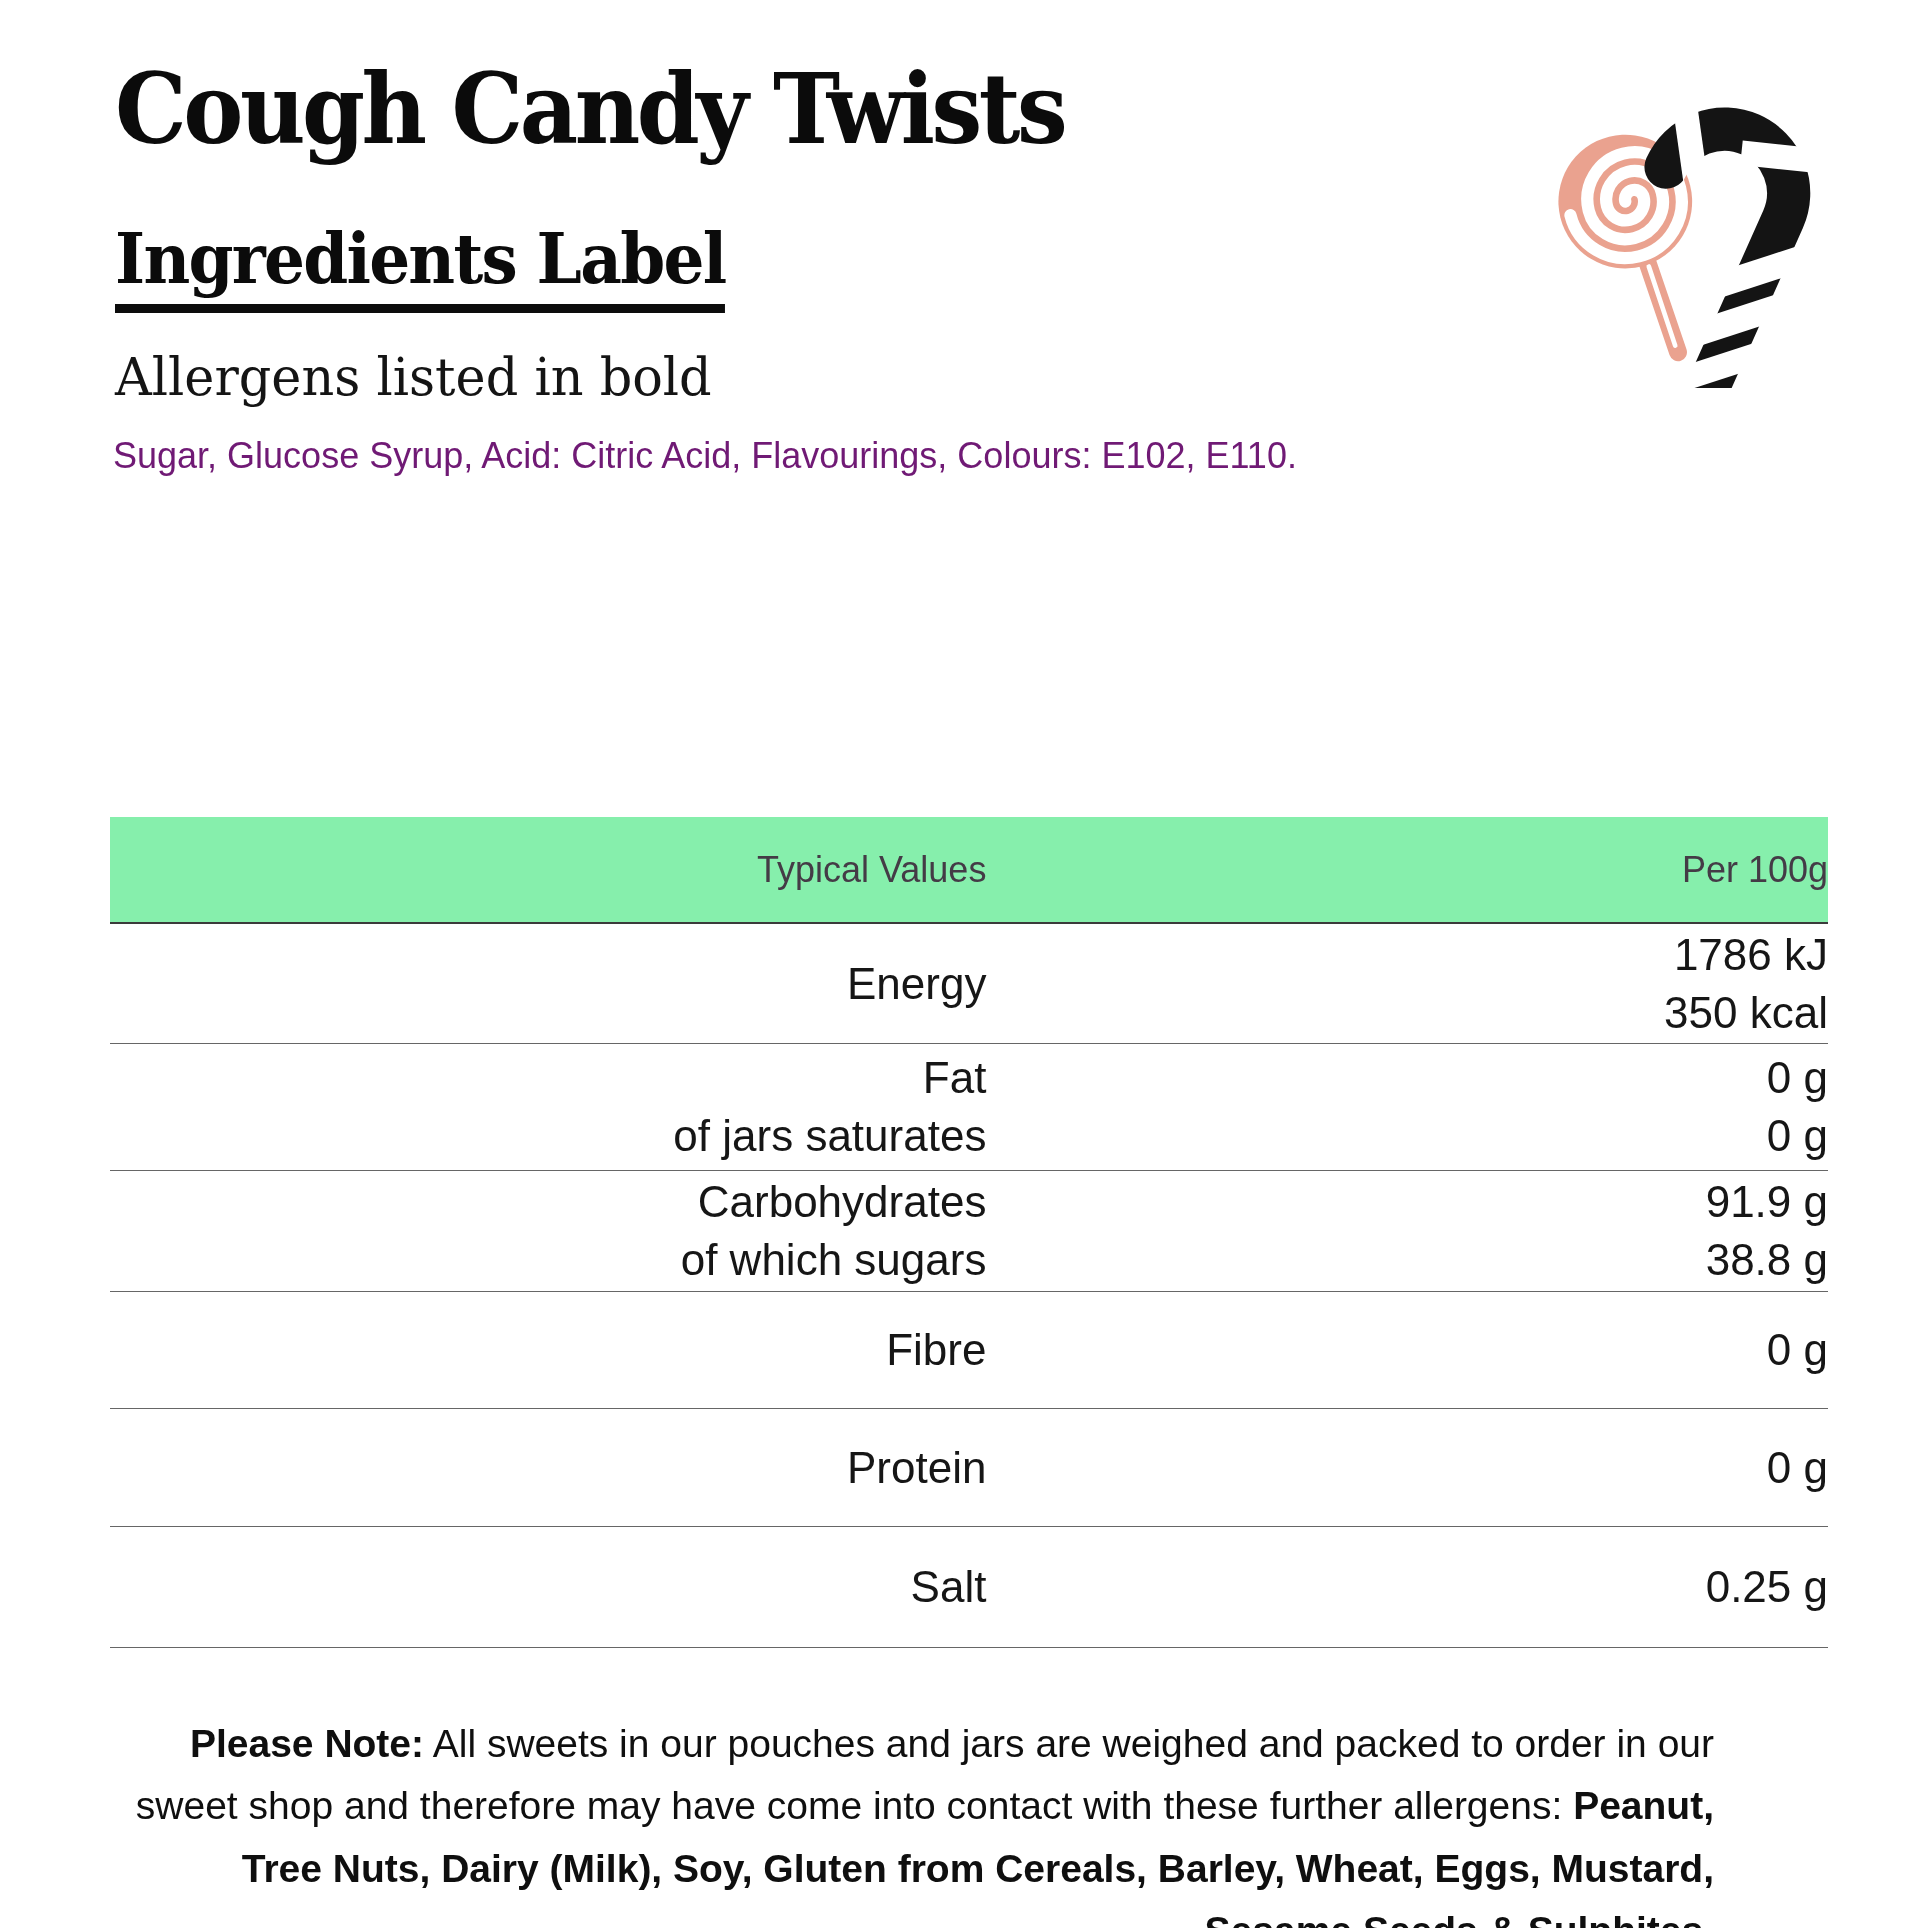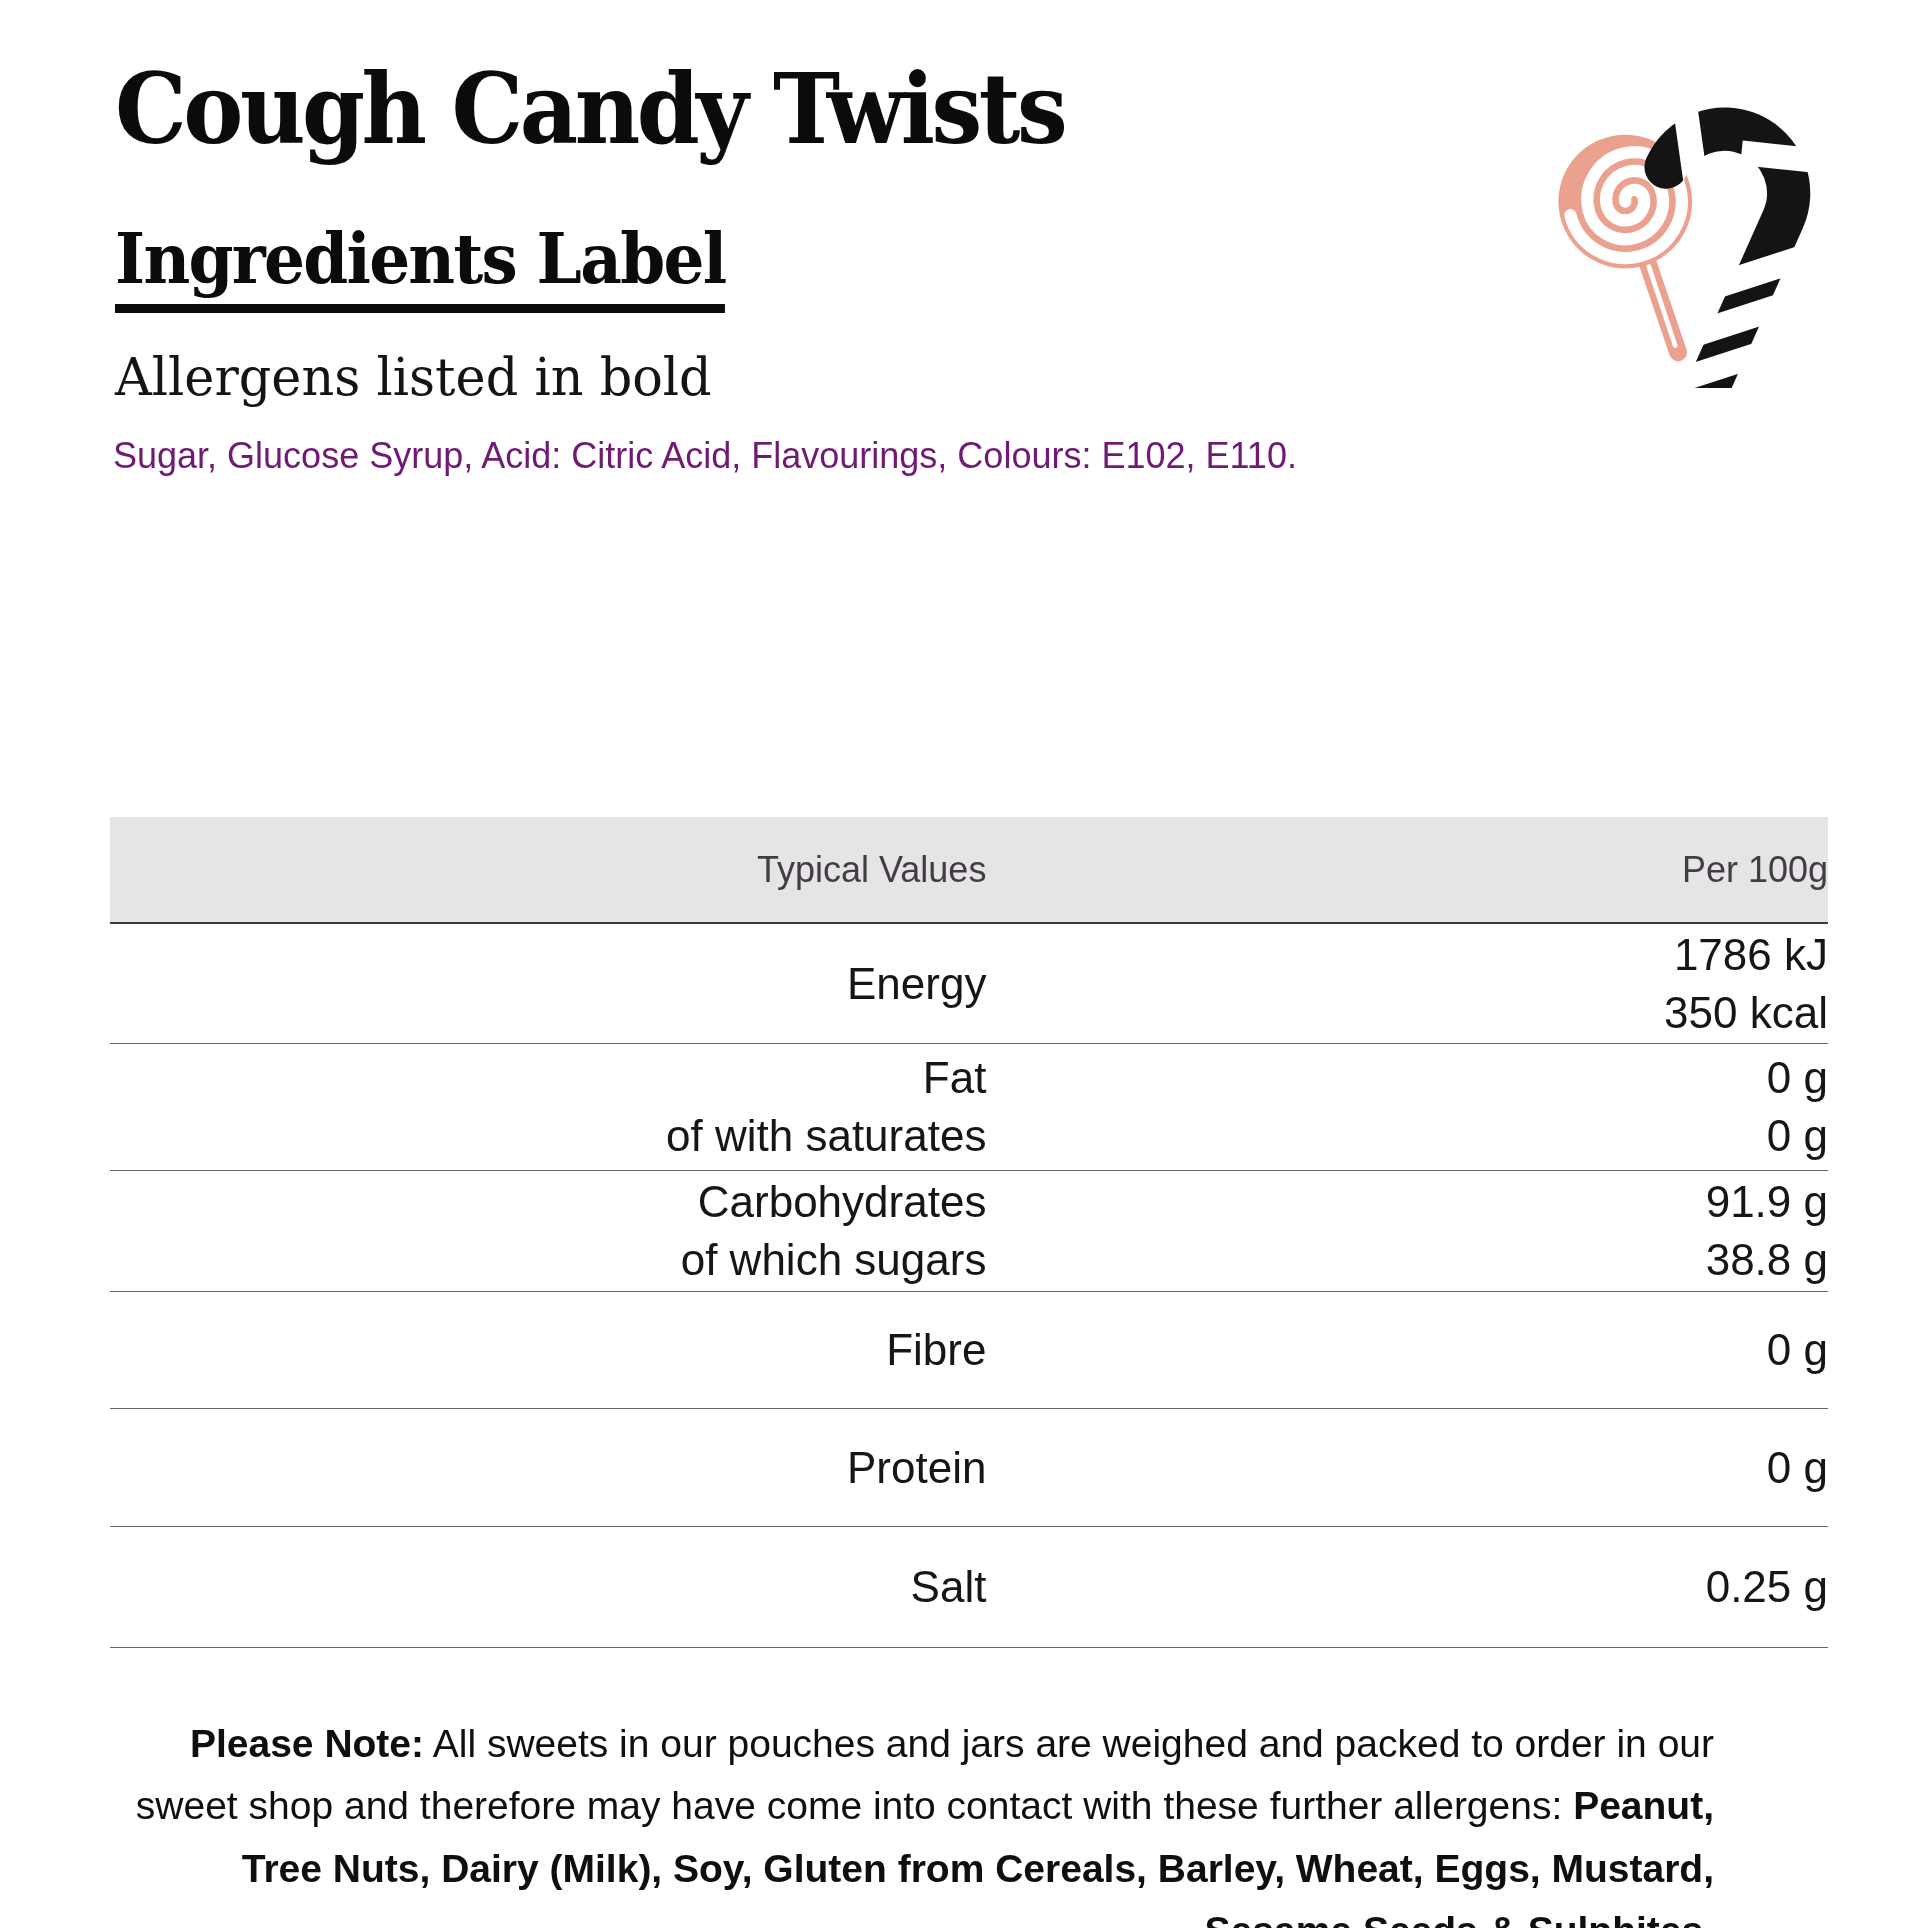--- a/index.html
+++ b/index.html
@@ -128,39 +128,39 @@
             <rect x="-122" y="22" width="120" height="26" transform="rotate(58 -62 35)"></rect>
             <rect x="-4" y="2" width="120" height="26" transform="rotate(-18 56 15)"></rect>
           </g>
         </g>
       </g>
     </svg>
   </div>
 
   <div class="nutri-table">
 
-    <div class="t-head" style="background:#e5e5e5;color:#443b46;">
+    <div class="t-head" style="background:#86efac;color:#443b46;">
       <div>Typical Values</div>
       <div>Per 100g</div>
     </div>
 
     <div class="t-row r-energy">
       <div class="cell">
         <div class="line">Energy</div>
       </div>
       <div class="cell">
         <div class="line">1786 kJ</div>
         <div class="line">350 kcal</div>
       </div>
     </div>
 
     <div class="t-row r-fat">
       <div class="cell">
         <div class="line">Fat</div>
-        <div class="line">of with saturates</div>
+        <div class="line">of jars saturates</div>
       </div>
       <div class="cell">
         <div class="line">0 g</div>
         <div class="line">0 g</div>
       </div>
     </div>
 
     <div class="t-row r-carbs">
       <div class="cell">
         <div class="line">Carbohydrates</div>

